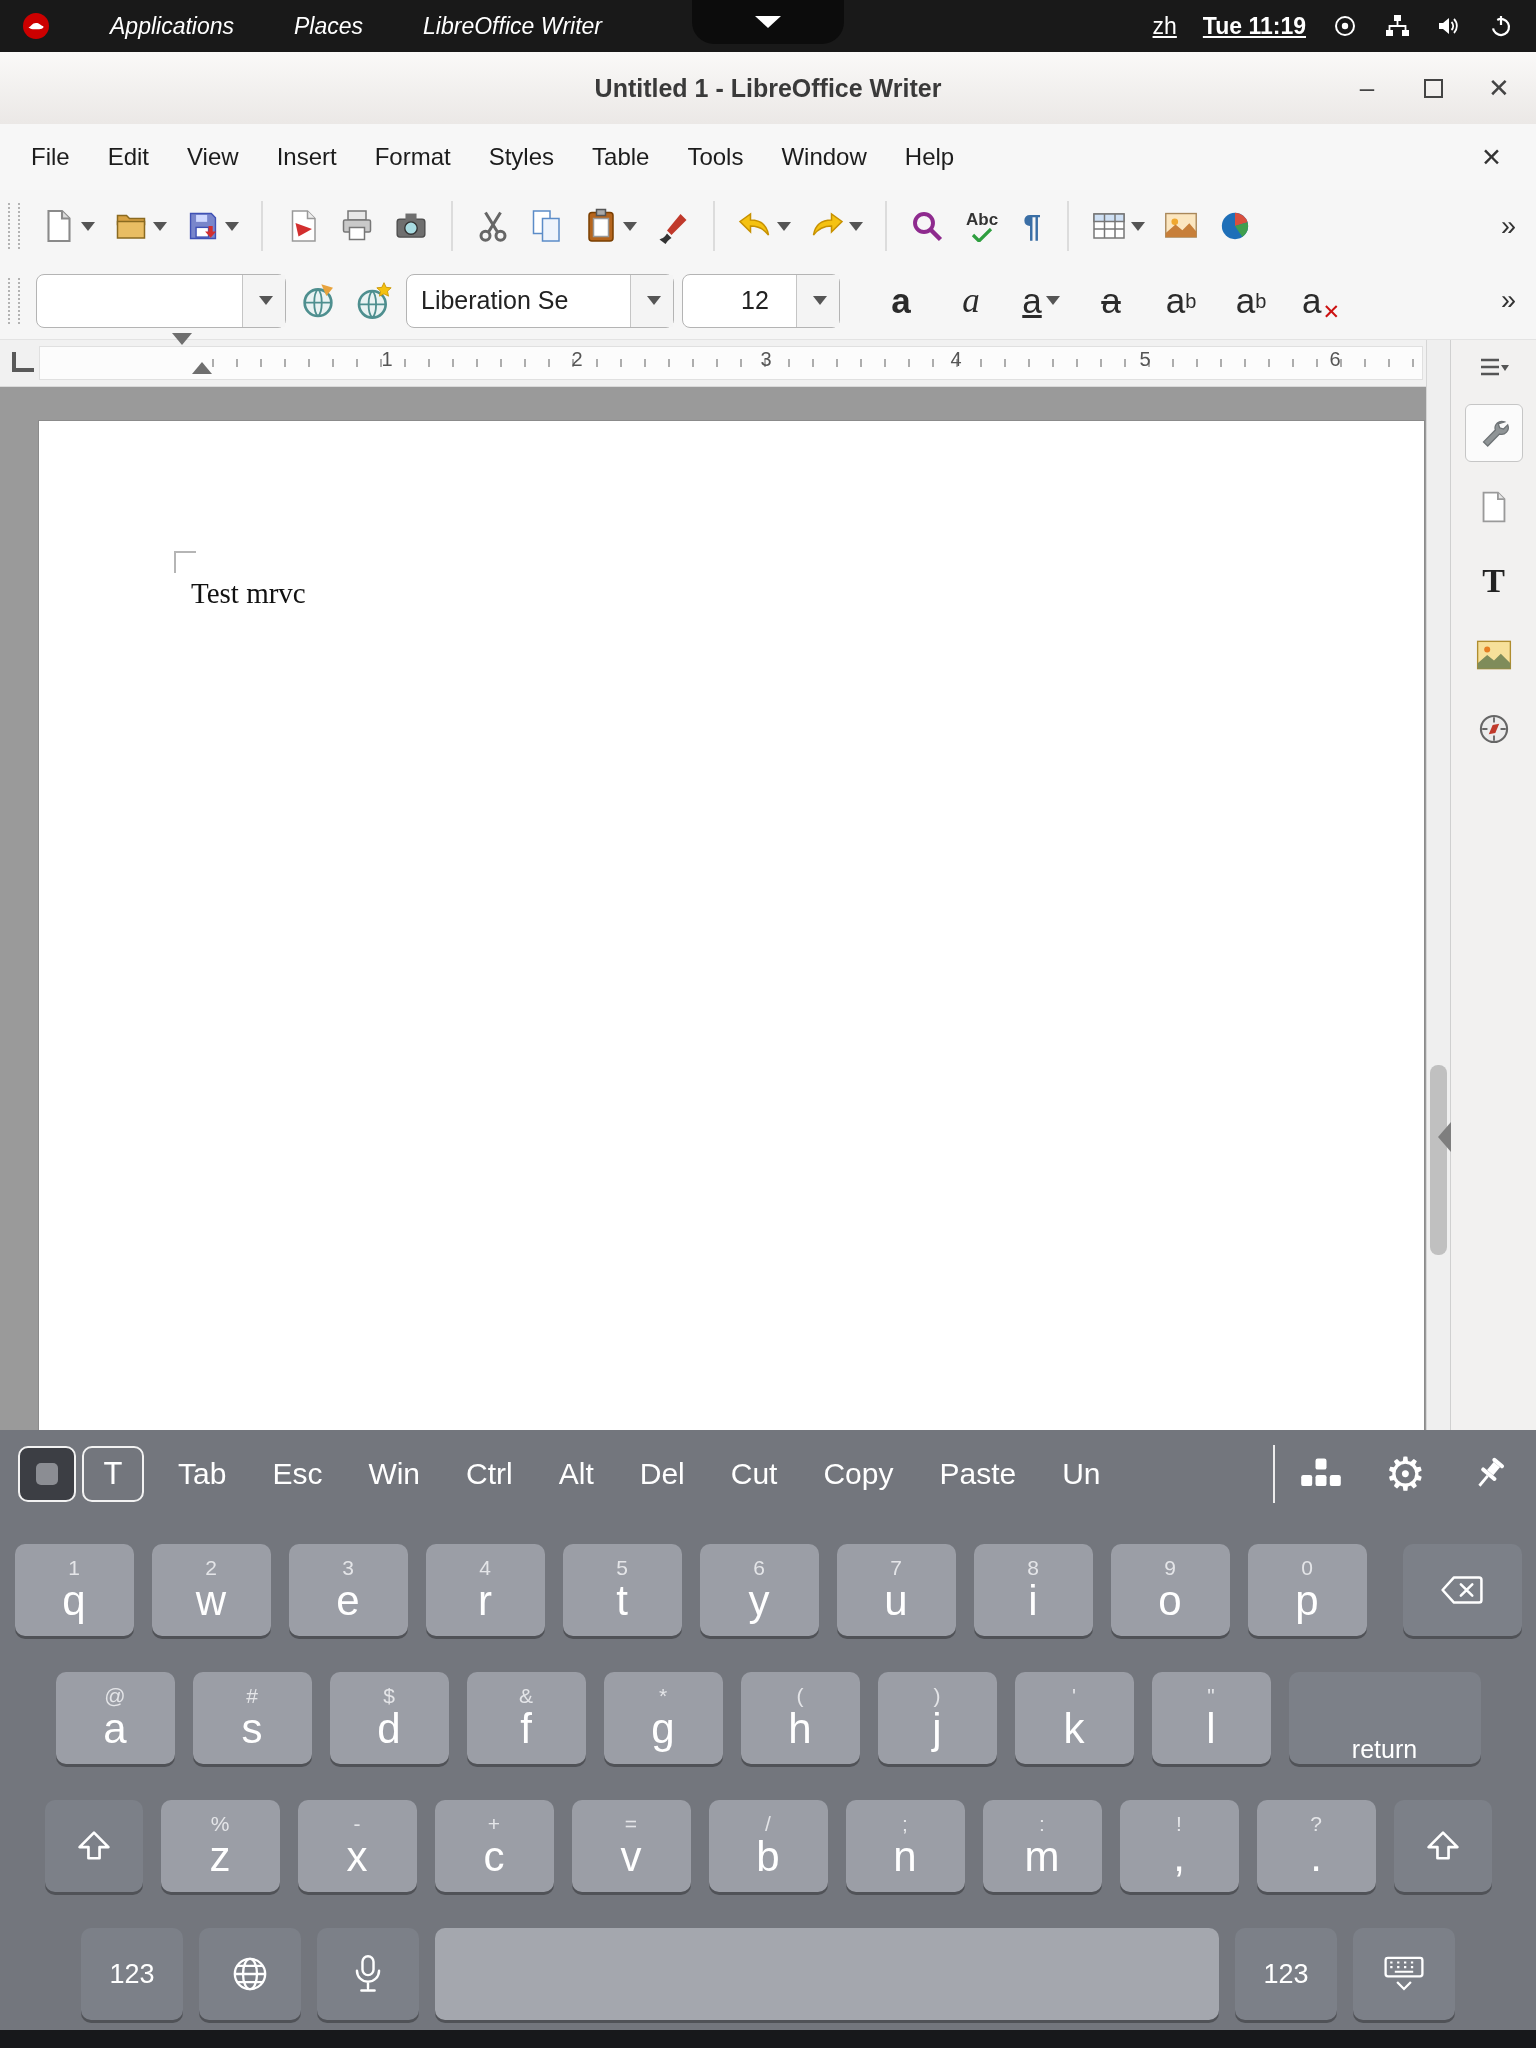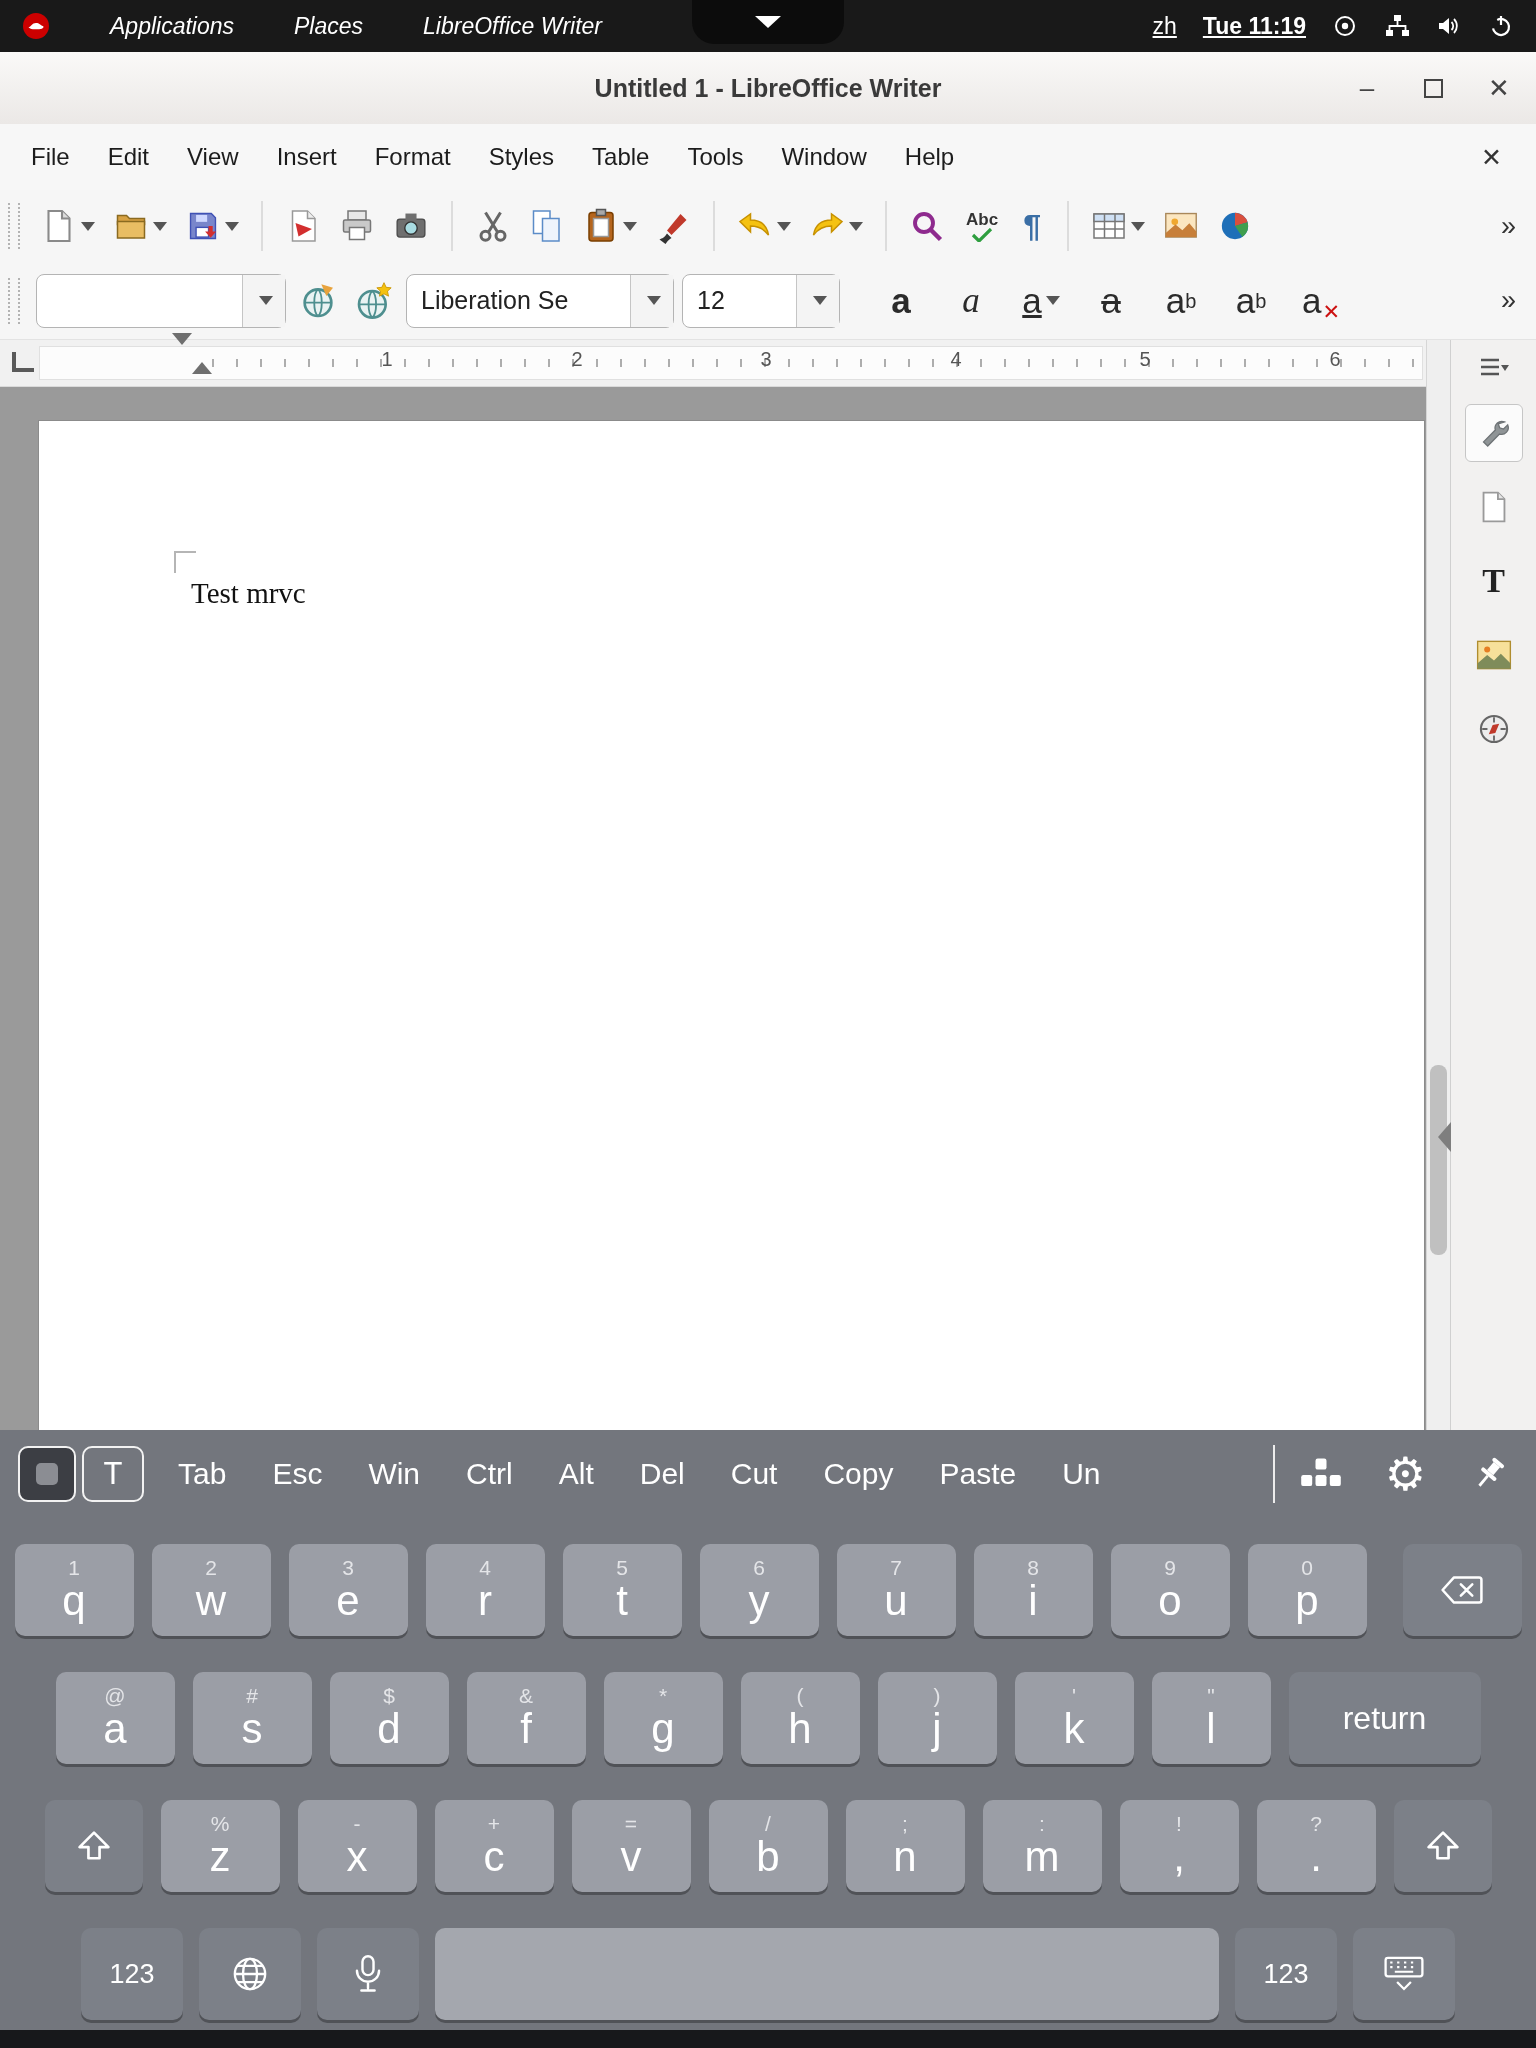--- a/index.html
+++ b/index.html
@@ -55,21 +55,21 @@
   .pilcrow{font-size:32px;font-weight:bold;color:#3a6ea5;line-height:1;padding:0 4px;}
 
   
   .combo{height:54px;background:#fff;border:1px solid #b4b4b4;border-radius:8px;
          display:flex;align-items:stretch;box-sizing:border-box;}
   .combo-text{flex:1;display:flex;align-items:center;padding:0 14px;font-size:25px;color:#222;
               white-space:nowrap;overflow:hidden;}
   .combo-caret{width:42px;border-left:1px solid #c5c5c5;display:flex;align-items:center;justify-content:center;background:#f4f4f4;}
   .para-combo{width:250px;}
   .font-combo{width:268px;}
-  .size-combo{width:158px;}
+  .size-combo{width:158px;padding-left:44px;}
   .round-btn{width:48px;height:48px;display:flex;align-items:center;justify-content:center;border-radius:4px;}
   .fmt{min-width:54px;height:58px;display:flex;align-items:center;justify-content:center;
        font-size:35px;color:#2b2b2b;line-height:1;}
   .fmt .b{font-weight:800;}
   .fmt .it{font-style:italic;font-family:"Liberation Serif",serif;}
   .fmt .ul{text-decoration:underline;}
   .fmt .st{text-decoration:line-through;}
   .fmt sup{font-size:20px;}
   .fmt sub{font-size:20px;}
   .clr-x{color:#cc1111;font-size:21px;align-self:flex-end;margin:0 0 8px 1px;}
@@ -124,21 +124,21 @@
   .krow{display:flex;justify-content:center;gap:18px;}
   .krow4{gap:16px;}
   .key{height:92px;border-radius:10px;background:var(--key-bg,#9b9ea6);
        box-shadow:0 3px 0 rgba(0,0,0,.30);color:#fff;display:flex;flex-direction:column;
        align-items:center;justify-content:center;box-sizing:border-box;}
   .key.letter{width:119px;}
   .key.special{background:var(--key-special-bg,#7c8088);}
   .key-alt{font-size:21px;color:#e4e5e8;line-height:1;height:22px;display:flex;align-items:flex-end;}
   .key-main{font-size:42px;line-height:1.08;}
   .key.backspace{width:119px;margin-left:18px;}
-  .key.return{width:192px;font-size:32px;}
+  .key.return{width:192px;font-size:25px;justify-content:flex-end;}
   .key.shift{width:98px;}
   .key.fn{width:102px;font-size:27px;}
   .key.space{width:784px;background:var(--key-space-bg,#a4a7ae);}
   .home-strip{position:absolute;left:0;right:0;bottom:0;height:18px;background:#17181b;}
 </style>
 </head>
 <body>
 
 <header class="sysbar">
   <div class="sys-left">

